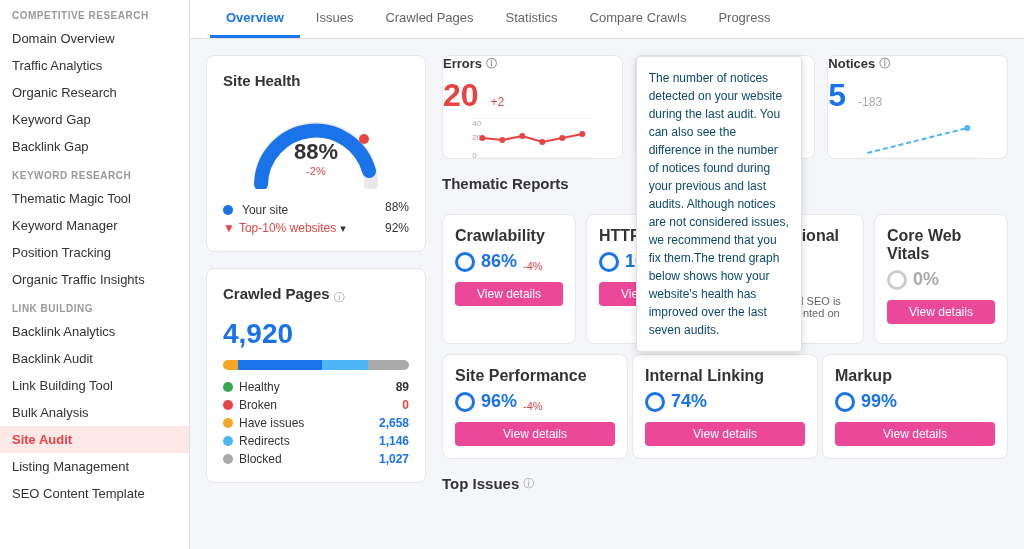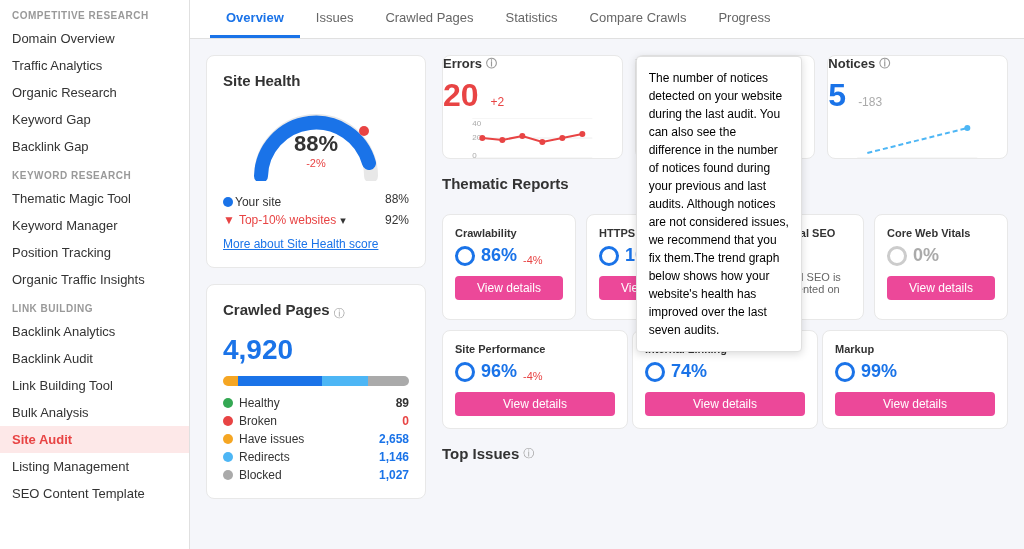--- a/index.html
+++ b/index.html
@@ -19,27 +19,27 @@
     .tab { padding: 10px 16px; font-size: 13px; cursor: pointer; color: #666; border-bottom: 3px solid transparent; }
     .tab.active { color: #1a73e8; border-bottom: 3px solid #1a73e8; font-weight: 600; }
 
     
     .content { padding: 16px; display: grid; grid-template-columns: 220px 1fr; gap: 16px; }
 
     
     .card { background: #fff; border-radius: 8px; padding: 16px; border: 1px solid #e8e8e8; }
 
     
-    .site-health-title { font-size: 15px; font-weight: 700; margin-bottom: 12px; color: #333; }
+    .site-health-title { font-size: 15px; font-weight: 700; margin-bottom: 20px; color: #333; }
     .gauge-container { display: flex; justify-content: center; align-items: center; margin: 8px 0; position: relative; }
     .gauge-svg { width: 140px; height: 80px; }
     .gauge-label { position: absolute; text-align: center; top: 30px; }
     .gauge-percent { font-size: 22px; font-weight: 700; color: #333; }
     .gauge-change { font-size: 11px; color: #e84444; }
-    .legend-item { display: flex; align-items: center; gap: 2px; font-size: 12px; margin-top: 6px; }
+    .legend-item { display: flex; align-items: center; gap: 9px; font-size: 12px; margin-top: 6px; }
     .legend-dot { width: 10px; height: 10px; border-radius: 50%; }
     .legend-dot.blue { background: #1a73e8; }
     .legend-row { display: flex; justify-content: space-between; align-items: center; }
     .legend-val { font-size: 12px; color: #333; }
     .top10-row { display: flex; align-items: center; gap: 4px; font-size: 12px; color: #e84444; margin-top: 4px; }
     .more-link { font-size: 12px; color: #1a73e8; text-decoration: underline; cursor: pointer; margin-top: 10px; display: block; }
 
     
     .crawled-title { font-size: 15px; font-weight: 700; margin-bottom: 8px; }
     .crawled-count { font-size: 28px; font-weight: 700; color: #1a73e8; }
@@ -69,38 +69,38 @@
     .ewn-count.red { color: #e84444; }
     .ewn-count.blue { color: #1a73e8; }
     .ewn-change { font-size: 12px; color: #333; margin-left: 6px; }
     .mini-chart { height: 40px; margin-top: 4px; }
     .info-icon { font-size: 11px; color: #999; cursor: pointer; }
 
     
     .thematic-title { font-size: 15px; font-weight: 700; margin-bottom: 12px; }
     .thematic-grid { display: grid; grid-template-columns: repeat(4, 1fr); gap: 10px; }
     .thematic-card { background: #fff; border: 1px solid #e8e8e8; border-radius: 8px; padding: 12px; }
-    .thematic-card-title { font-size: 11px; font-weight: 700; color: #333; margin-bottom: 6px; }
+    .thematic-card-title { font-size: 16px; font-weight: 700; color: #333; margin-bottom: 6px; }
     .thematic-score-row { display: flex; align-items: flex-end; gap: 6px; margin-bottom: 6px; }
     .circle-icon { width: 20px; height: 20px; border-radius: 50%; border: 3px solid #1a73e8; flex-shrink: 0; }
     .circle-icon.gray { border-color: #ccc; }
     .thematic-score { font-size: 18px; font-weight: 700; color: #1a73e8; }
     .thematic-score.zero { color: #aaa; }
     .thematic-change { font-size: 11px; color: #e84444; }
     .view-details-btn { background: #ec4899; color: #fff; border: none; border-radius: 4px; padding: 5px 12px; font-size: 12px; cursor: pointer; width: 100%; margin-top: 4px; }
     .intl-seo-text { font-size: 11px; color: #666; margin-top: 4px; }
 
     
     .thematic-grid2 { display: grid; grid-template-columns: repeat(3, 1fr); gap: 4px; }
 
     
     .top-issues-title { font-size: 15px; font-weight: 700; }
 
     
-    .popup { position: absolute; top: 0; left: 0; right: 12px; background: #fff; border: 1px solid #e0e0e0; border-radius: 4px; padding: 12px; font-size: 12px; color: #000000; line-height: 1.5; box-shadow: 0 2px 8px rgba(0,0,0,0.15); z-index: 10; }
+    .popup { position: absolute; top: 0; left: 0; right: 12px; background: #fff; border: 1px solid #e0e0e0; border-radius: 4px; padding: 12px; font-size: 12px; color: #0c4a6e; line-height: 1.5; box-shadow: 0 2px 8px rgba(0,0,0,0.15); z-index: 10; }
     .ewn-wrapper { position: relative; }
 
     
     .spark { width: 100%; height: 40px; }
   </style>
 </head>
 <body>
 
 <nav class="sidebar">
   <div class="sidebar-section-label">COMPETITIVE RESEARCH</div>
@@ -165,21 +165,20 @@
             <span>Your site</span>
           </div>
           <span class="legend-val">88%</span>
         </div>
         <div class="top10-row">
           <span style="color:#e84444;font-size:12px;">▼</span>
           <span>Top-10% websites</span>
           <span style="color:#333;font-size:11px;">▾</span>
           <span style="margin-left:auto;color:#333;">92%</span>
         </div>
-        <a class="more-link">More about Site Health score</a>
       </div>
 
       <div class="card">
         <div style="display:flex;align-items:center;gap:4px;margin-bottom:8px;">
           <span class="crawled-title">Crawled Pages</span>
           <span class="info-icon">ⓘ</span>
         </div>
         <div class="crawled-count">4,920</div>
         <div class="progress-bar">
           <div class="progress-seg" style="background:#f5a623;width:8%;"></div>

